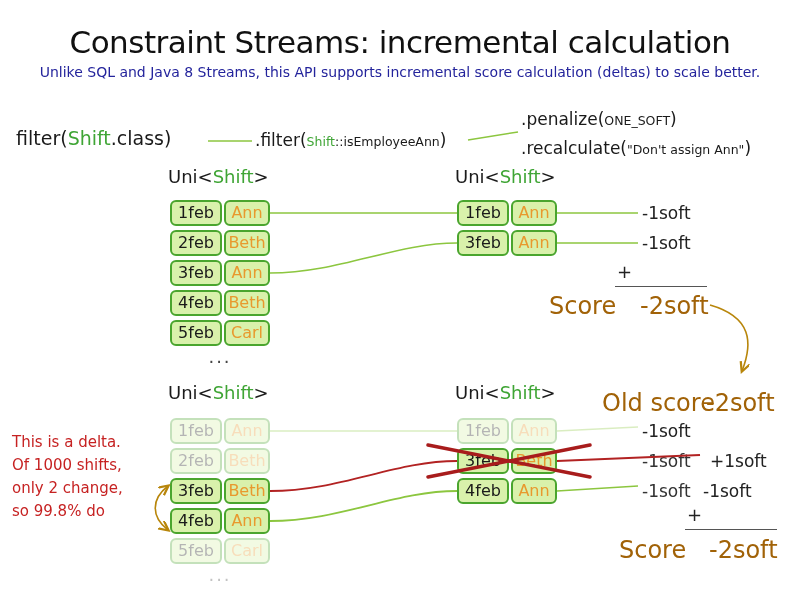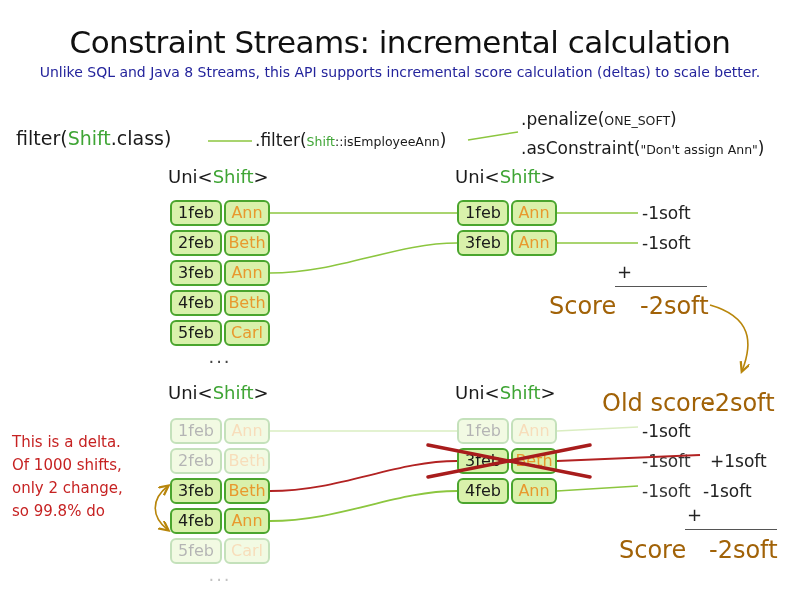--- a/index.html
+++ b/index.html
@@ -61,21 +61,21 @@
 
   <div class="abs title" style="top:24px;">Constraint Streams: incremental calculation</div>
   <div class="abs subtitle" style="top:64px;">Unlike SQL and Java 8 Streams, this API supports incremental score calculation (deltas) to scale better.</div>
 
   <div class="abs code" style="left:16px; top:127px; font-size:19px;"><span>filter(</span><span class="green">Shift</span><span>.class)</span></div>
 
   <div class="abs code" style="left:255px; top:130px; font-size:17px;"><span>.filter(</span><span class="green small">Shift</span><span class="small">::isEmployeeAnn</span><span>)</span></div>
 
   <div class="abs code" style="left:521px; top:109px; font-size:17px;"><span>.penalize(</span><span class="small">ONE_SOFT</span><span>)</span></div>
 
-  <div class="abs code" style="left:521px; top:138px; font-size:17px;"><span>.asConstraint(</span><span class="small">"Don't assign Ann"</span><span>)</span></div>
+  <div class="abs code" style="left:521px; top:138px; font-size:17px;"><span>.recalculate(</span><span class="small">"Don't assign Ann"</span><span>)</span></div>
 
   <div class="abs uni" style="left:168px; top:166px;"><span>Uni&lt;</span><span class="green">Shift</span><span>&gt;</span></div>
   <div class="abs uni" style="left:455px; top:166px;"><span>Uni&lt;</span><span class="green">Shift</span><span>&gt;</span></div>
 
   <div class="abs table" style="left:170px; top:200px;">
     <div class="trow">
         <span class="cell date">1feb</span>
         <span class="cell name">Ann</span>
       </div>
     <div class="trow">

